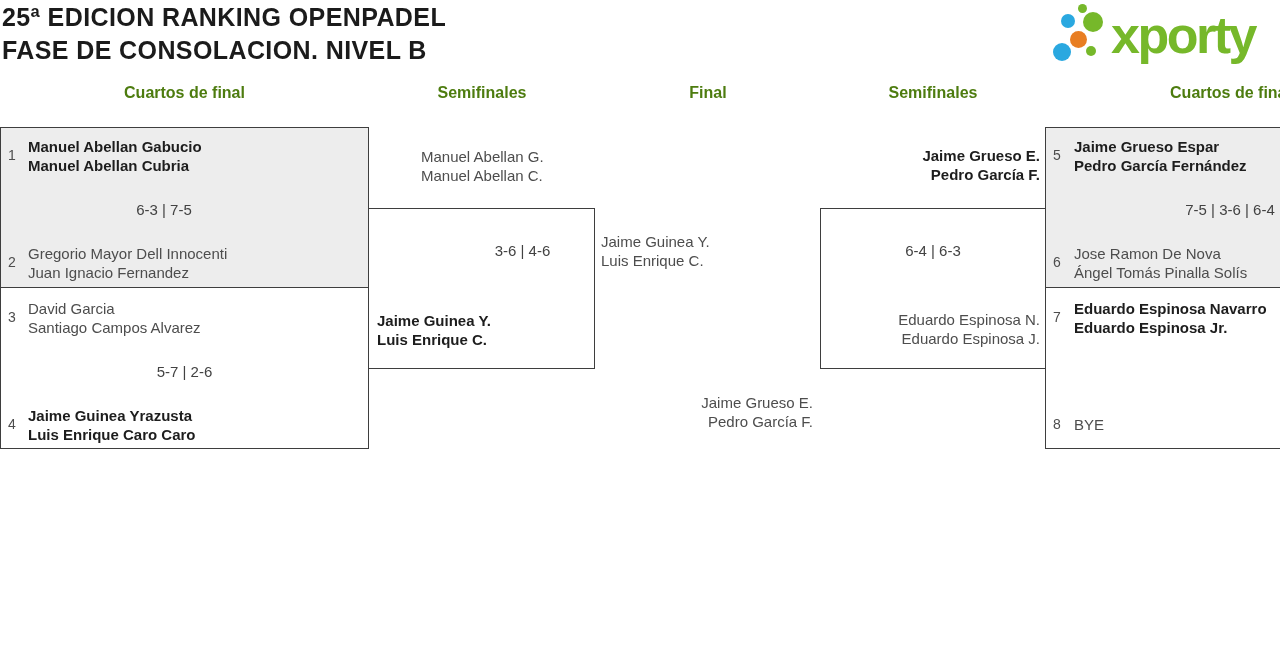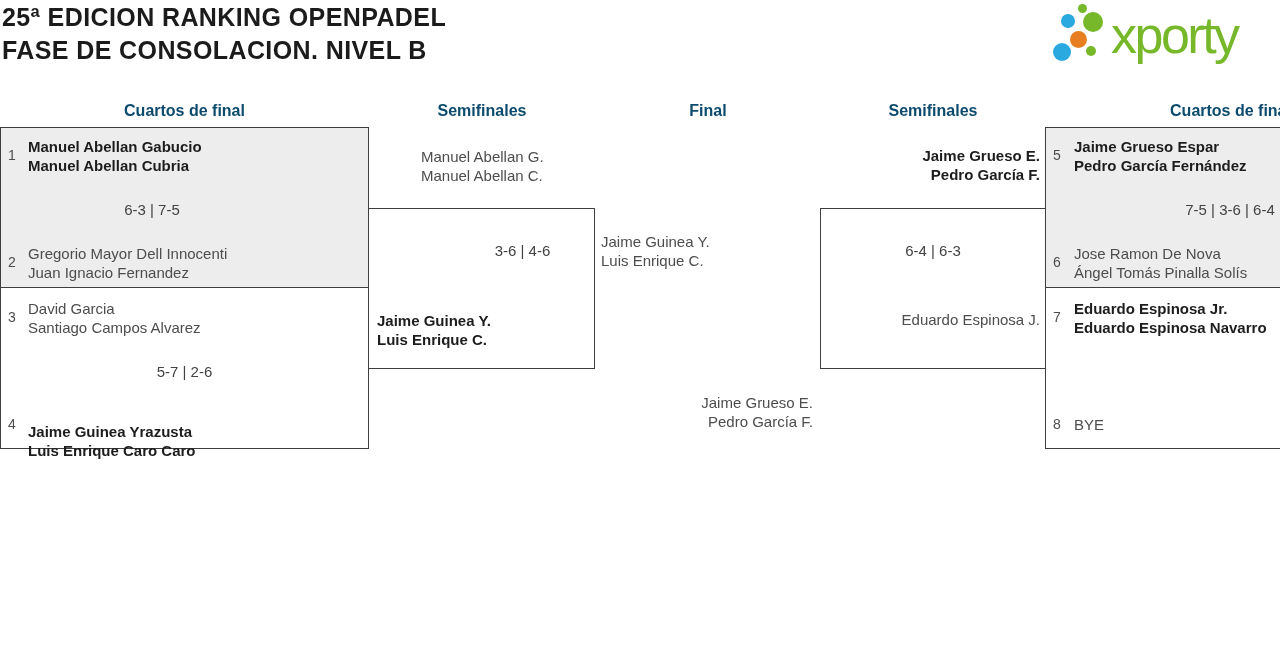--- a/index.html
+++ b/index.html
@@ -3,34 +3,34 @@
 <meta charset="utf-8">
 <style>
   html,body { margin:0; padding:0; background:#ffffff; }
   #canvas {
     position:relative; width:1280px; height:664px; overflow:hidden;
     background:#ffffff; font-family:"Liberation Sans", sans-serif;
     color:#1b1b1b;
   }
   .title { position:absolute; left:2px; top:1px; font-size:25px; line-height:33px;
            font-weight:bold; letter-spacing:0.4px; color:#1b1b1b; }
-  .round-header { position:absolute; top:102px; font-size:16px; line-height:18px;
-                  font-weight:bold; color:#0c4a6e; text-align:center; white-space:nowrap; }
+  .round-header { position:absolute; top:84px; font-size:16px; line-height:18px;
+                  font-weight:bold; color:#4d7c0f; text-align:center; white-space:nowrap; }
   .box { position:absolute; box-sizing:border-box; border:1px solid #3e3e3e; background:#ffffff; }
   .box.shaded { background:#ededed; }
   .team { position:absolute; font-size:15px; line-height:19px; color:#4d4d4d; white-space:nowrap; }
   .team.winner { font-weight:bold; color:#1d1d1d; }
   .team.right { text-align:right; }
   .team div { white-space:nowrap; }
   .seed { position:absolute; font-size:14px; line-height:19px; color:#4d4d4d; }
   .score { position:absolute; font-size:15px; line-height:19px; color:#424242;
            text-align:center; white-space:nowrap; }
   .dot { position:absolute; border-radius:50%; }
   .logo-text { position:absolute; left:1111px; top:6px; font-size:52px; line-height:58px;
-               font-weight:normal; letter-spacing:-2.5px; white-space:nowrap; }
+               font-weight:bold; letter-spacing:-2.5px; white-space:nowrap; }
 </style>
 </head>
 <body>
 
 <div id="canvas">
 
   <div class="title">
     <div>25ª EDICION RANKING OPENPADEL</div>
     <div>FASE DE CONSOLACION. NIVEL B</div>
   </div>
@@ -56,35 +56,35 @@
   <div class="box" style="left:368px;  top:208px; width:227px; height:161px;"></div>
   <div class="box" style="left:820px;  top:208px; width:226px; height:161px;"></div>
   <div class="box shaded" style="left:1045px; top:127px; width:370px; height:161px;"></div>
   <div class="box" style="left:1045px; top:287px; width:370px; height:162px;"></div>
 
   <div class="seed" style="left:8px; top:146px;">1</div>
   <div class="team winner" style="left:28px; top:137px;">
     <div>Manuel Abellan Gabucio</div>
     <div>Manuel Abellan Cubria</div>
   </div>
-  <div class="score" style="left:0px; top:200px; width:304px;">6-3 | 7-5</div>
+  <div class="score" style="left:12px; top:200px; width:304px;">6-3 | 7-5</div>
   <div class="seed" style="left:8px; top:253px;">2</div>
   <div class="team" style="left:28px; top:244px;">
     <div>Gregorio Mayor Dell Innocenti</div>
     <div>Juan Ignacio Fernandez</div>
   </div>
 
   <div class="seed" style="left:8px; top:308px;">3</div>
   <div class="team" style="left:28px; top:299px;">
     <div>David Garcia</div>
     <div>Santiago Campos Alvarez</div>
   </div>
   <div class="score" style="left:0px; top:362px; width:369px;">5-7 | 2-6</div>
   <div class="seed" style="left:8px; top:415px;">4</div>
-  <div class="team winner" style="left:28px; top:406px;margin-top:16px;">
+  <div class="team winner" style="left:28px; top:406px;">
     <div>Jaime Guinea Yrazusta</div>
     <div>Luis Enrique Caro Caro</div>
   </div>
 
   <div class="team" style="left:377px; top:147px;margin-left:44px;">
     <div>Manuel Abellan G.</div>
     <div>Manuel Abellan C.</div>
   </div>
   <div class="score" style="left:368px; top:241px; width:227px;padding-left:41px;">3-6 | 4-6</div>
   <div class="team winner" style="left:377px; top:311px;">
@@ -100,38 +100,39 @@
     <div>Jaime Grueso E.</div>
     <div>Pedro García F.</div>
   </div>
 
   <div class="team winner right" style="left:820px; top:146px; width:220px;">
     <div>Jaime Grueso E.</div>
     <div>Pedro García F.</div>
   </div>
   <div class="score" style="left:820px; top:241px; width:226px;text-align:center;">6-4 | 6-3</div>
   <div class="team right" style="left:820px; top:310px; width:220px;">
+    <div>Eduardo Espinosa N.</div>
     <div>Eduardo Espinosa J.</div>
   </div>
 
   <div class="seed" style="left:1053px; top:146px;">5</div>
   <div class="team winner" style="left:1074px; top:137px;">
     <div>Jaime Grueso Espar</div>
     <div>Pedro García Fernández</div>
   </div>
   <div class="score" style="left:1045px; top:200px; width:370px;">7-5 | 3-6 | 6-4</div>
   <div class="seed" style="left:1053px; top:253px;">6</div>
   <div class="team" style="left:1074px; top:244px;">
     <div>Jose Ramon De Nova</div>
     <div>Ángel Tomás Pinalla Solís</div>
   </div>
 
   <div class="seed" style="left:1053px; top:308px;">7</div>
   <div class="team winner" style="left:1074px; top:299px;">
+    <div>Eduardo Espinosa Navarro</div>
     <div>Eduardo Espinosa Jr.</div>
-    <div>Eduardo Espinosa Navarro</div>
   </div>
   <div class="seed" style="left:1053px; top:415px;">8</div>
   <div class="team" style="left:1074px; top:415px;">
     <div>BYE</div>
   </div>
 
 </div>
 
 </body></html>

